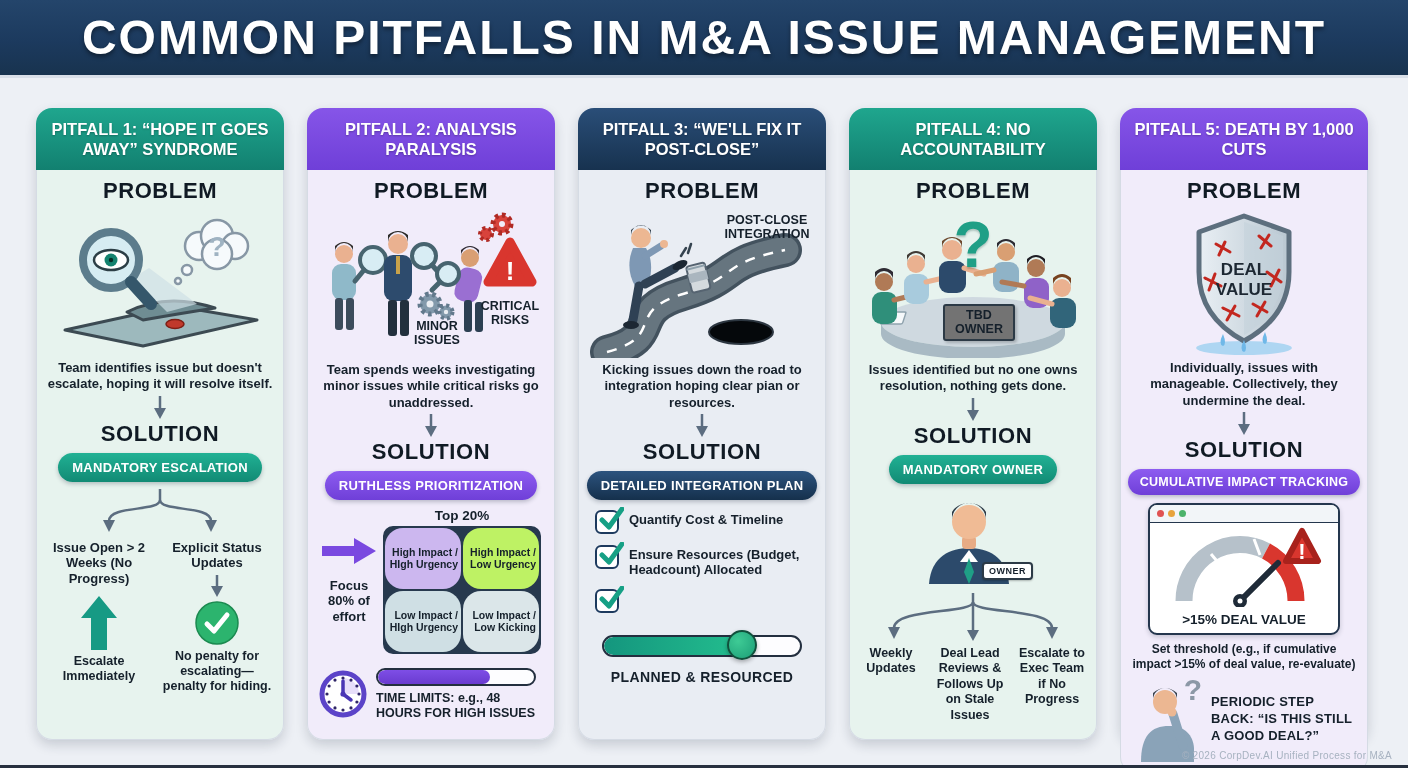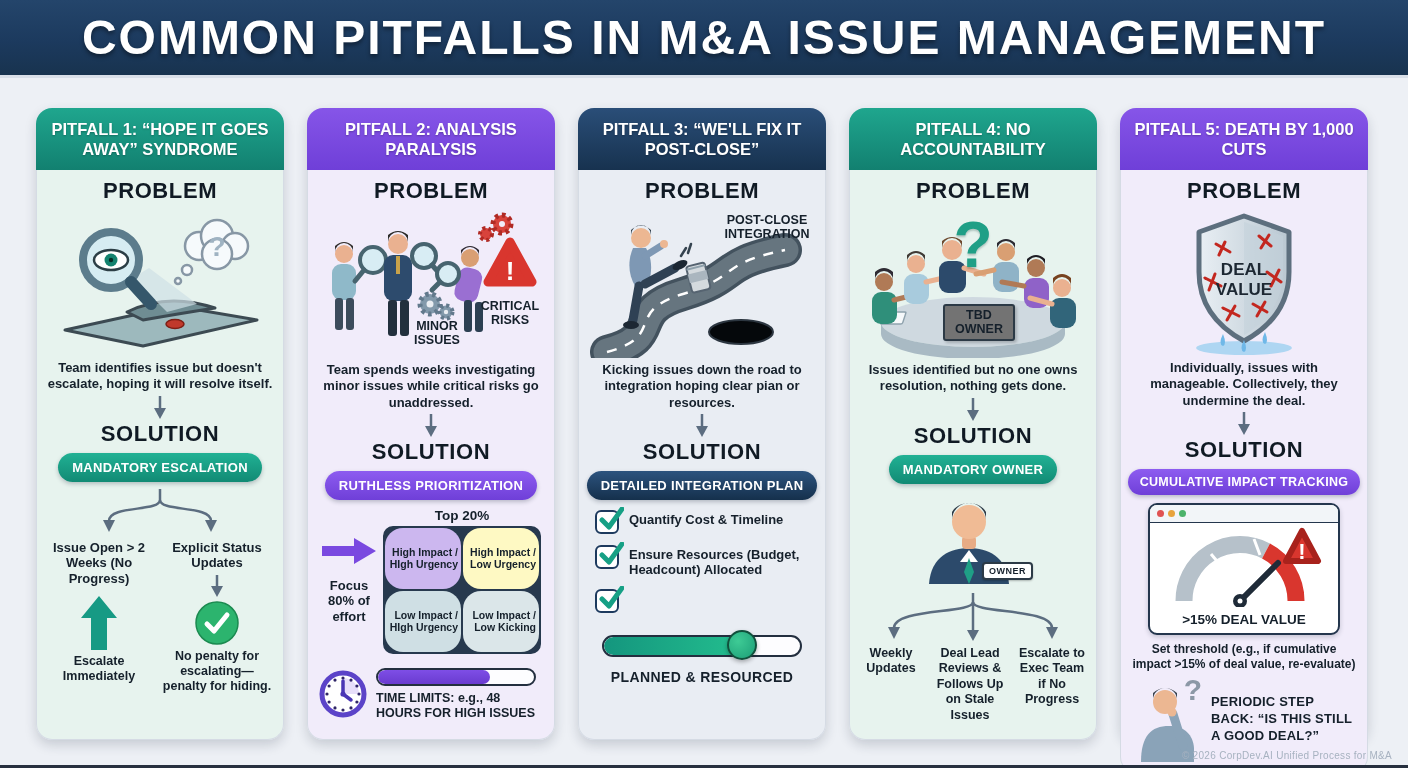--- a/index.html
+++ b/index.html
@@ -79,21 +79,21 @@
   .matrix-title { font-size:13.5px; font-weight:bold; margin-bottom:3px; }
   .matrix {
     width:158px; height:128px; display:grid; grid-template-columns:1fr 1fr; grid-template-rows:1fr 1fr;
     border:2px solid #27394e; border-radius:10px; overflow:hidden; background:#27394e; gap:2px;
   }
   .matrix-cell {
     display:flex; align-items:center; justify-content:center; text-align:right;
     font-size:10.5px; font-weight:bold; line-height:1.2; padding:3px; color:#15202b;border-radius:18px;
   }
   .cell-hh { background:#ccb7ef; }
-  .cell-hl { background:#fef9c3; }
+  .cell-hl { background:#bef264; }
   .cell-lh { background:#cfdfe4; }
   .cell-ll { background:#dbe6e9; }
 
   .time-row { display:flex; align-items:center; width:100%; gap:8px; margin-top:10px; }
   .time-right { display:flex; flex-direction:column; gap:5px; flex:1; }
   .ptrack { width:160px; height:18px; border:2px solid #232f3f; border-radius:10px; background:#fdfdff; overflow:hidden; }
   .pfill  { width:72%; height:100%; border-radius:7px; background:linear-gradient(180deg,#7e4ee6,#6a3bd0); }
   .time-text { font-size:12.5px; font-weight:bold; line-height:1.2; }
 
   

